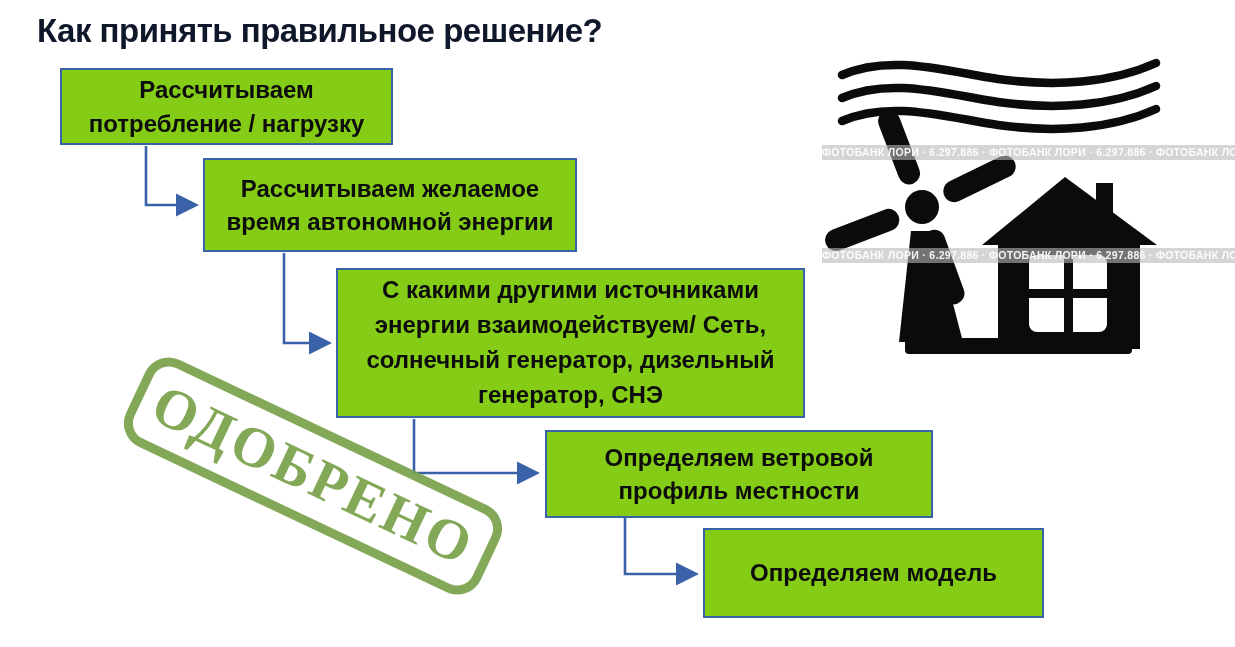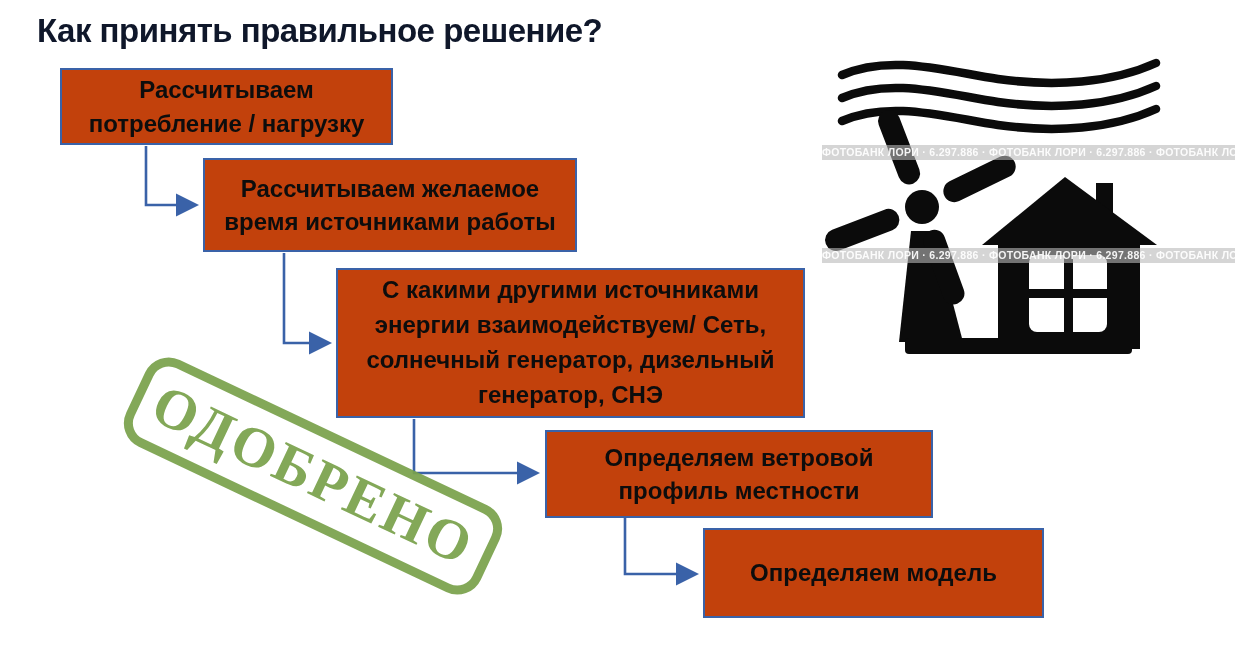--- a/index.html
+++ b/index.html
@@ -6,21 +6,21 @@
   body{font-family:"Liberation Sans","DejaVu Sans",sans-serif;}
   .slide{position:relative;width:1235px;height:647px;background:#ffffff;overflow:hidden;}
 
   .slide-title{
     position:absolute;left:37px;top:12px;margin:0;
     font-size:33px;font-weight:bold;color:#0f172a;letter-spacing:-0.5px;
   }
 
   .flow-box{
     position:absolute;box-sizing:border-box;
-    border:2.5px solid #3a62a8;background:#c2410c;
+    border:2.5px solid #3a62a8;background:#84cc16;
     display:flex;align-items:center;justify-content:center;
     text-align:center;font-weight:bold;color:#0d0d0d;
     font-size:24px;line-height:1.38;white-space:pre-line;
     padding:2px 10px;
   }
   .box1{left:60px;top:68px;width:333px;height:77px;}
   .box2{left:203px;top:158px;width:374px;height:94px;}
   .box3{left:336px;top:268px;width:469px;height:150px;line-height:1.45;}
   .box4{left:545px;top:430px;width:388px;height:88px;}
   .box5{left:703px;top:528px;width:341px;height:90px;}
@@ -70,21 +70,21 @@
     <polyline points="414,419 414,473 535,473" fill="none" stroke="#3a62a8" stroke-width="2.6" marker-end="url(#arr)"></polyline>
     <polyline points="625,516 625,574 694,574" fill="none" stroke="#3a62a8" stroke-width="2.6" marker-end="url(#arr)"></polyline>
   </svg>
 
   <div class="flow-box box1">
     <span>Рассчитываем
 потребление / нагрузку</span>
   </div>
   <div class="flow-box box2">
     <span>Рассчитываем желаемое
-время источниками работы</span>
+время автономной энергии</span>
   </div>
   <div class="flow-box box3">
     <span>С какими другими источниками
 энергии взаимодействуем/ Сеть,
 солнечный генератор, дизельный
 генератор, СНЭ</span>
   </div>
   <div class="flow-box box4">
     <span>Определяем ветровой
 профиль местности</span>

